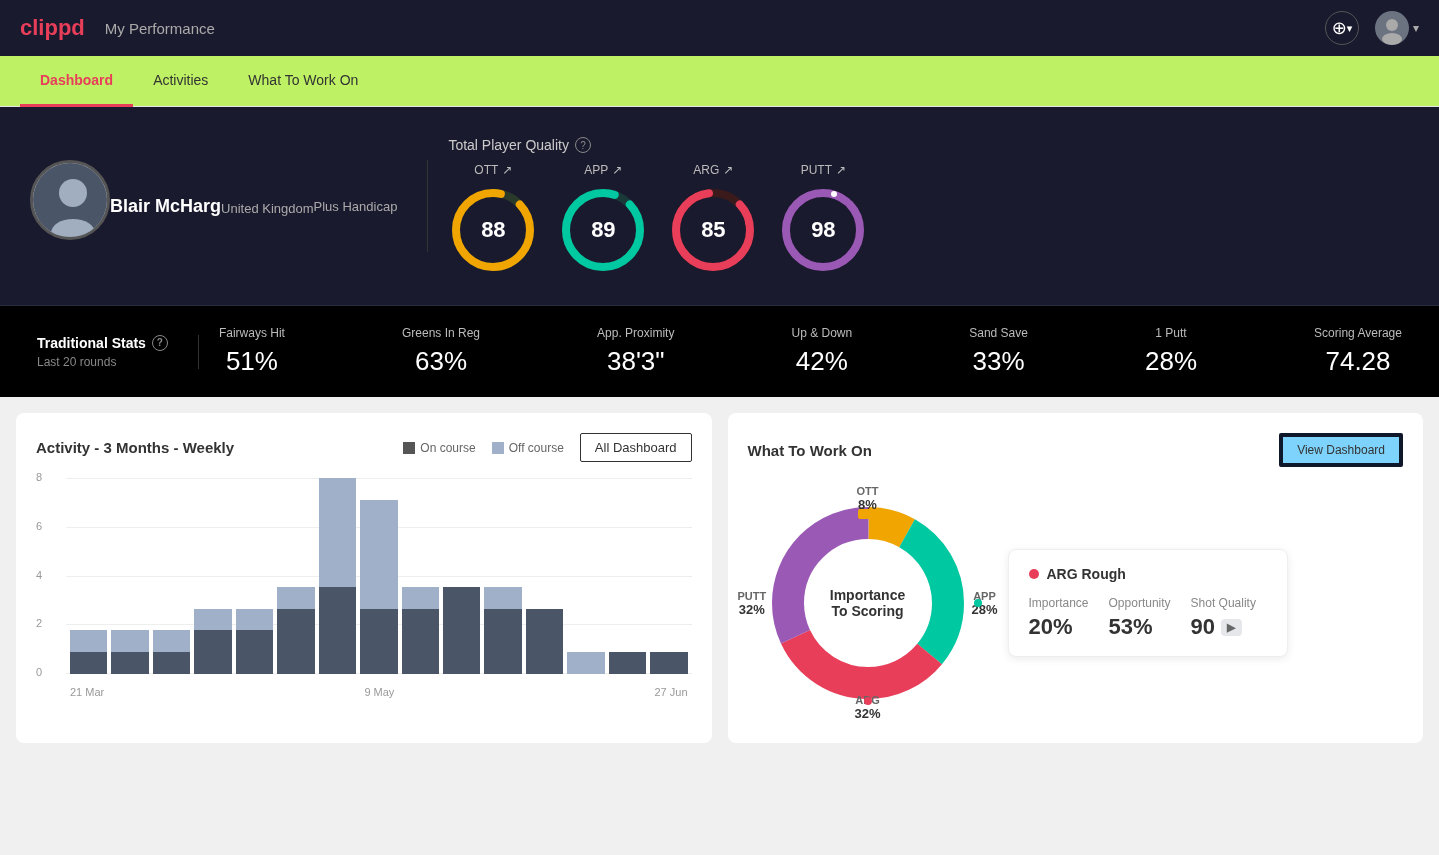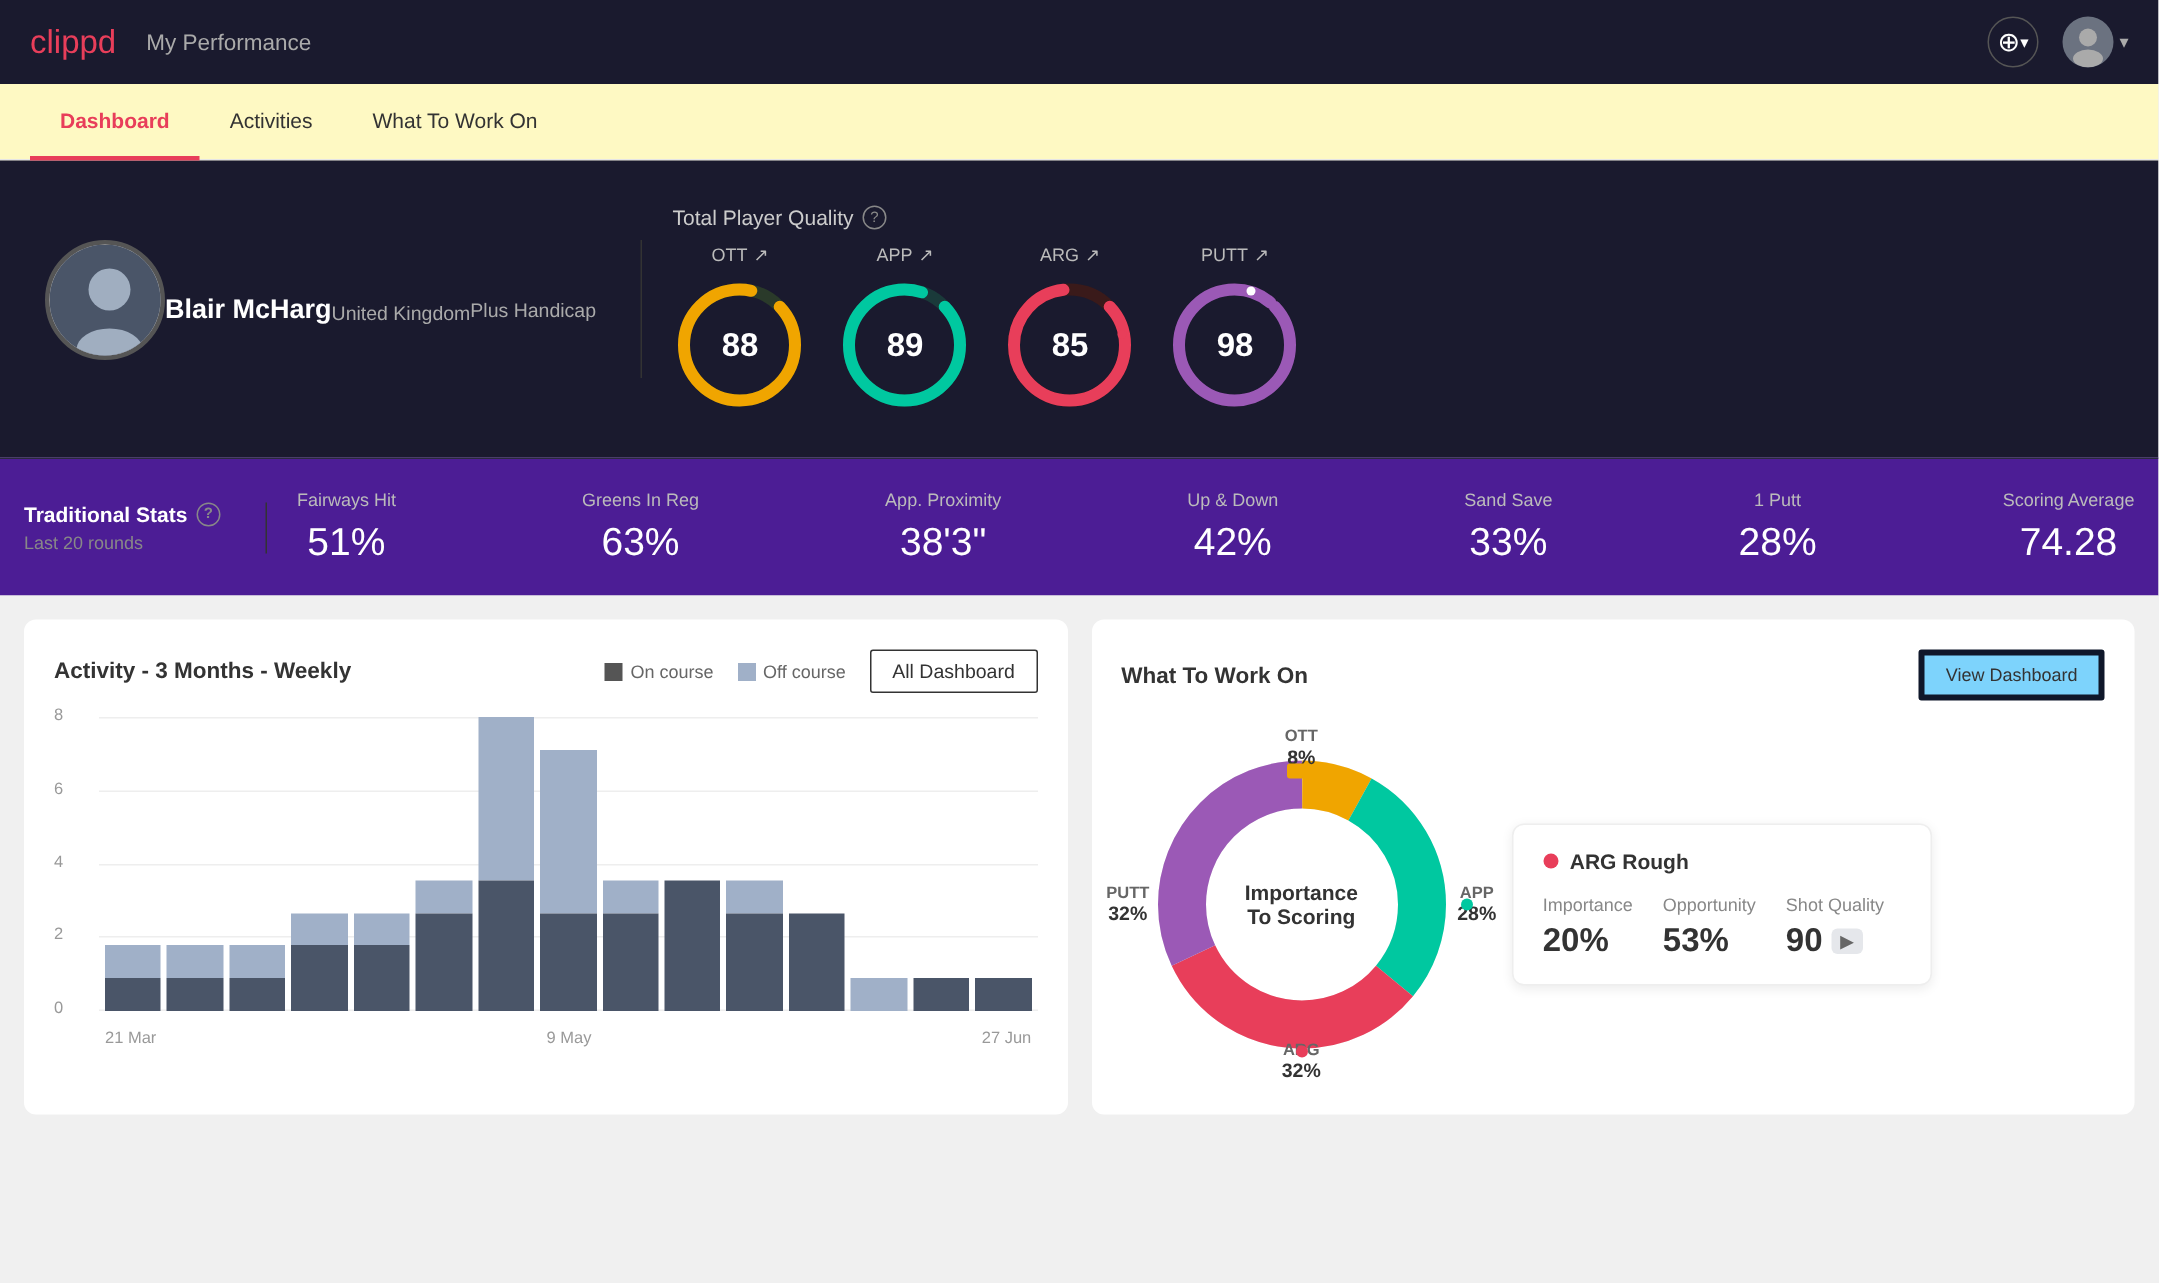--- a/index.html
+++ b/index.html
@@ -14,21 +14,21 @@
       height: 56px;
       justify-content: space-between;
     }
     .header-logo {
       display: flex;
       align-items: center;
       gap: 8px;
     }
     .logo-text {
       font-size: 22px;
-      font-weight: 400;
+      font-weight: 700;
       color: #e83e5a;
     }
     .header-title {
       color: #aaa;
       font-size: 15px;
       margin-left: 20px;
     }
     .header-left { display: flex; align-items: center; }
     .header-right { display: flex; align-items: center; gap: 16px; }
     .header-icon-btn {
@@ -50,21 +50,21 @@
     .avatar-circle {
       width: 34px; height: 34px;
       border-radius: 50%;
       background: #6b7280;
       overflow: hidden;
       display: flex; align-items: center; justify-content: center;
     }
 
     
     .nav-tabs {
-      background: #fef9c3;
+      background: #bef264;
       display: flex;
       border-bottom: 1px solid #e5e5e5;
       padding: 0 20px;
     }
     .nav-tab {
       padding: 16px 20px;
       color: #333;
       font-size: 14px;
       cursor: pointer;
       border-bottom: 3px solid transparent;
@@ -152,23 +152,23 @@
       top: 50%; left: 50%;
       transform: translate(-50%, -50%);
       font-size: 22px;
       font-weight: 700;
       color: #fff;
     }
     .ring-container.large .ring-value { font-size: 26px; }
 
     
     .traditional-stats {
-      background: #4c1d95;
+      background: #000000;
       border-top: 1px solid #2a2a3e;
-      padding: 20px 16px;
+      padding: 20px 37px;
       display: flex;
       align-items: center;
       gap: 0;
     }
     .trad-label {
       min-width: 160px;
       padding-right: 30px;
       border-right: 1px solid #333;
     }
     .trad-label-title { font-size: 14px; font-weight: 600; display: flex; align-items: center; gap: 6px; }

